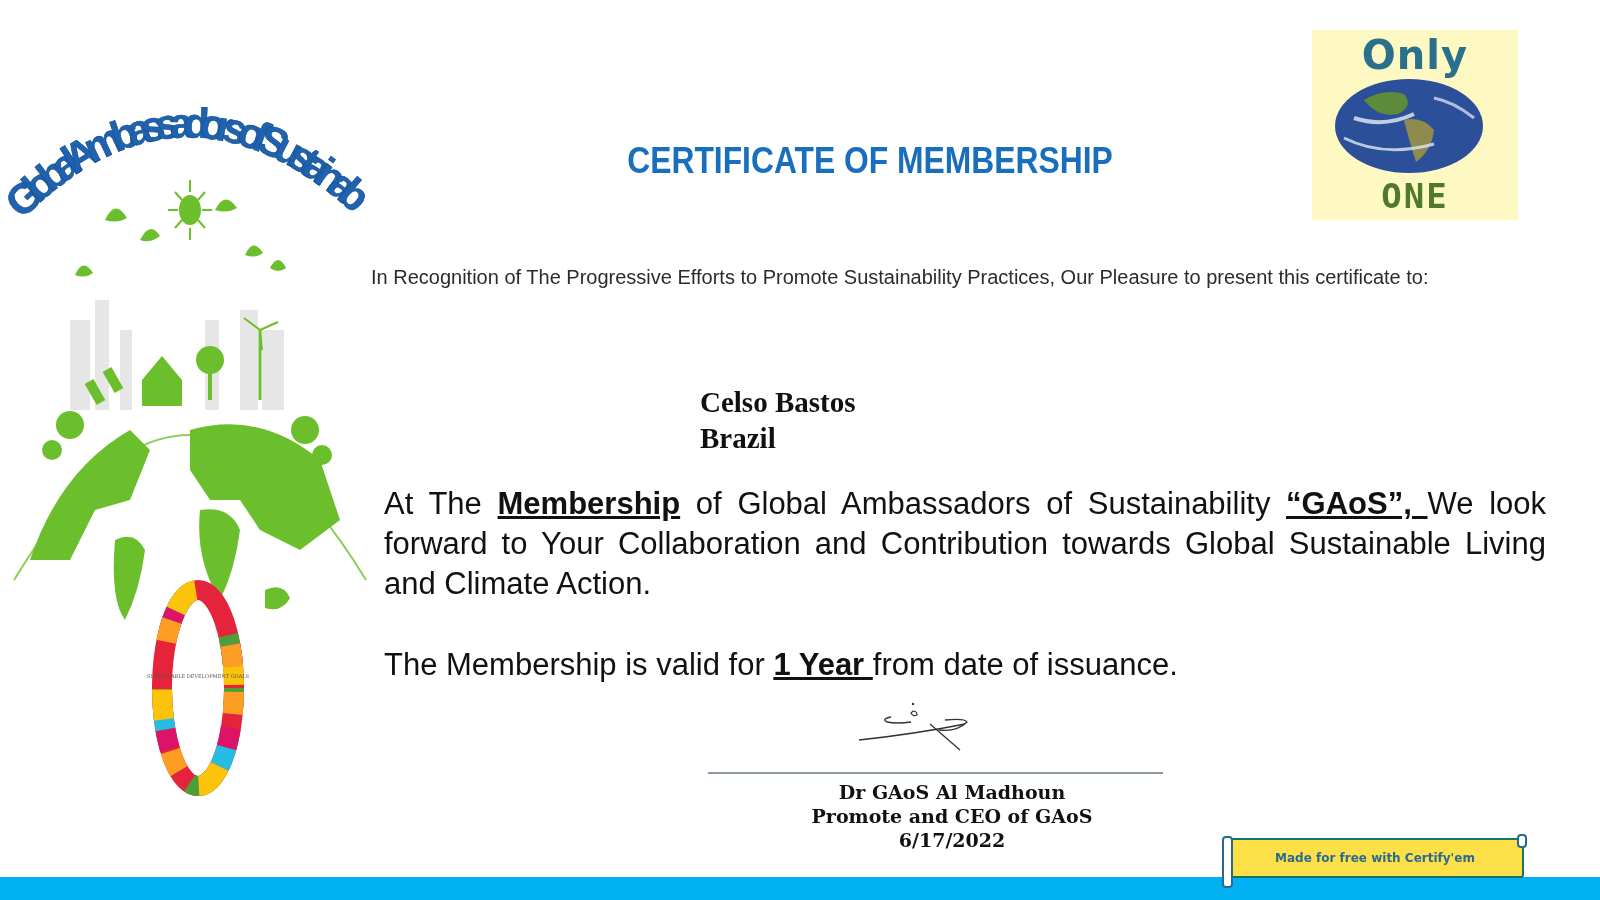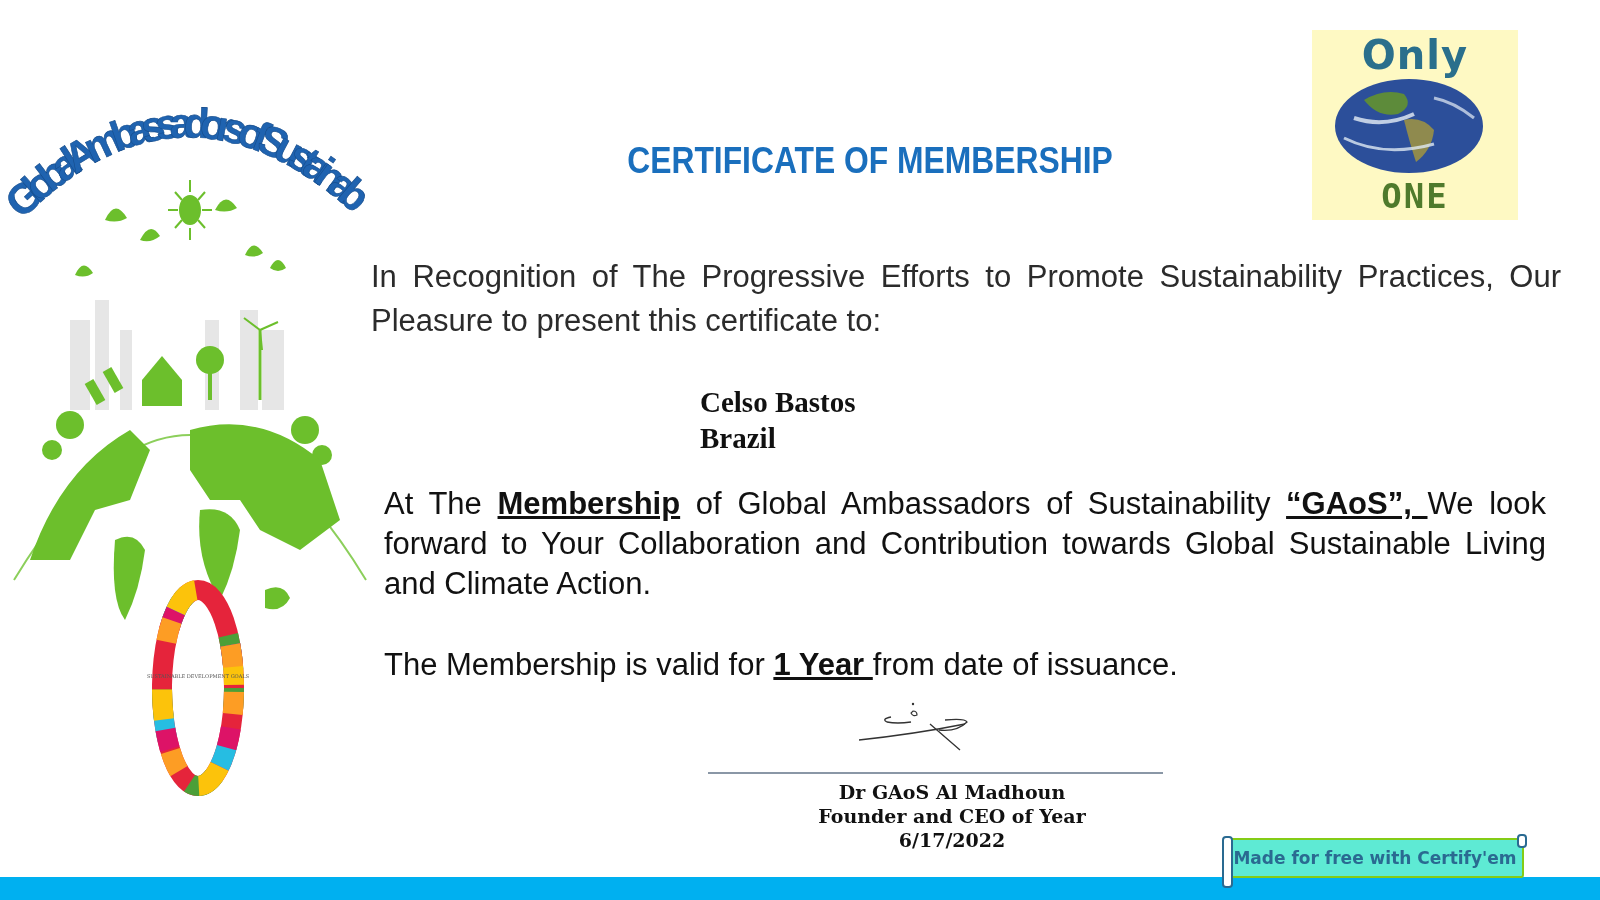--- a/index.html
+++ b/index.html
@@ -11,38 +11,38 @@
   .left-logo svg { width: 100%; height: 100%; }
 
   
   .right-logo { left: 1312px; top: 30px; width: 206px; height: 190px; background: #fef9c3; }
   .right-logo .only { position: absolute; left: 0; right: 0; top: 2px; text-align: center; font-family: "DejaVu Sans", sans-serif; font-weight: bold; font-size: 40px; color: #2a6f8c; letter-spacing: 1px; }
   .right-logo .one { position: absolute; left: 0; right: 0; top: 146px; text-align: center; font-family: "DejaVu Sans Mono", monospace; font-weight: bold; font-size: 34px; color: #4f7a2c; letter-spacing: 2px; }
   .right-logo .earth { position: absolute; left: 22px; top: 48px; width: 150px; height: 96px; }
 
   .title { left: 560px; width: 620px; top: 140px; text-align: center; font-family: "Liberation Sans", sans-serif; font-weight: bold; font-size: 37px; color: #1a6fbd; transform: scaleX(0.86); transform-origin: center; }
 
-  .recognition { left: 371px; top: 255px; width: 1190px; font-size: 31px; line-height: 44px; color: #2b2b2b; text-align: justify; text-align-last: left; }
+  .recognition { left: 371px; top: 255px; width: 1190px; font-size: 20px; line-height: 44px; color: #2b2b2b; text-align: justify; text-align-last: left; }
 
   .recipient { left: 700px; width: 428px; top: 384px; text-align: left; font-family: "Liberation Serif", serif; font-weight: bold; font-size: 29px; line-height: 36px; color: #111; }
 
   .body-text { left: 384px; top: 484px; width: 1162px; font-size: 31px; line-height: 40px; color: #111; text-align: justify; text-align-last: left; }
   .body-text b { text-decoration: underline; }
 
   .validity { left: 384px; top: 645px; width: 1162px; font-size: 31px; line-height: 40px; color: #111; }
   .validity b { text-decoration: underline; margin-top: 21px; }
 
   .signature { left: 855px; top: 700px; width: 140px; height: 60px; }
   .sign-line { left: 708px; top: 772px; width: 455px; height: 2px; background: #8a97a6; }
 
   .signer { left: 708px; width: 488px; top: 780px; text-align: center; font-family: "DejaVu Serif", serif; font-weight: bold; font-size: 19px; line-height: 24px; color: #111; }
 
   .footer-bar { left: 0; top: 877px; width: 1600px; height: 23px; background: #00b0f0; }
 
-  .certifyem { left: 1226px; top: 838px; width: 298px; height: 40px; border: 2px solid #84cc16; border-radius: 3px; background: #5eead4; box-sizing: border-box; display: flex; align-items: center; justify-content: center; font-family: "DejaVu Sans", sans-serif; font-weight: bold; font-size: 17px; color: #2a6a91; text-decoration: none; }
+  .certifyem { left: 1226px; top: 838px; width: 298px; height: 40px; border: 2px solid #0f766e; border-radius: 3px; background: #fde047; box-sizing: border-box; display: flex; align-items: center; justify-content: center; font-family: "DejaVu Sans", sans-serif; font-weight: bold; font-size: 12px; color: #2a6a91; text-decoration: none; }
   .certifyem .scroll-l { position: absolute; left: -6px; top: -4px; width: 7px; height: 48px; border: 2px solid #2a6a91; border-radius: 4px; background: #fff; }
   .certifyem .scroll-r { position: absolute; right: -5px; top: -6px; width: 6px; height: 10px; border: 2px solid #2a6a91; border-radius: 4px; background: #fff; }
 </style>
 </head>
 <body>
 
 <div class="abs left-logo">
   <svg viewBox="0 0 380 740" xmlns="http://www.w3.org/2000/svg">
     <defs>
       <path id="arc" d="M 22 140 Q 180 -20 350 130" fill="none"></path>
@@ -147,21 +147,21 @@
   <path d="M4 40 Q 60 34 110 24" stroke="#333" stroke-width="1.3" fill="none"></path>
   <path d="M36 17 q-10 2 -4 5 q10 2 24 0" stroke="#333" stroke-width="1.3" fill="none"></path>
   <circle cx="58" cy="4" r="1.2" fill="#333"></circle>
   <path d="M58 11 q4 0 4 4 q-4 2 -6 -2z" stroke="#333" stroke-width="1.2" fill="none"></path>
   <path d="M75 24 l30 26 M90 20 q20 -2 22 2 q-10 10 -28 8" stroke="#333" stroke-width="1.3" fill="none"></path>
 </svg>
 <div class="abs sign-line"></div>
 
 <div class="abs signer">
   <div>Dr GAoS Al Madhoun</div>
-  <div>Founder and CEO of Year</div>
+  <div>Promote and CEO of GAoS</div>
   <div>6/17/2022</div>
 </div>
 
 <div class="abs footer-bar"></div>
 
 <a class="abs certifyem">
   <span class="scroll-l"></span>
   <span class="scroll-r"></span>
   <span>Made for free with Certify'em</span>
 </a>

